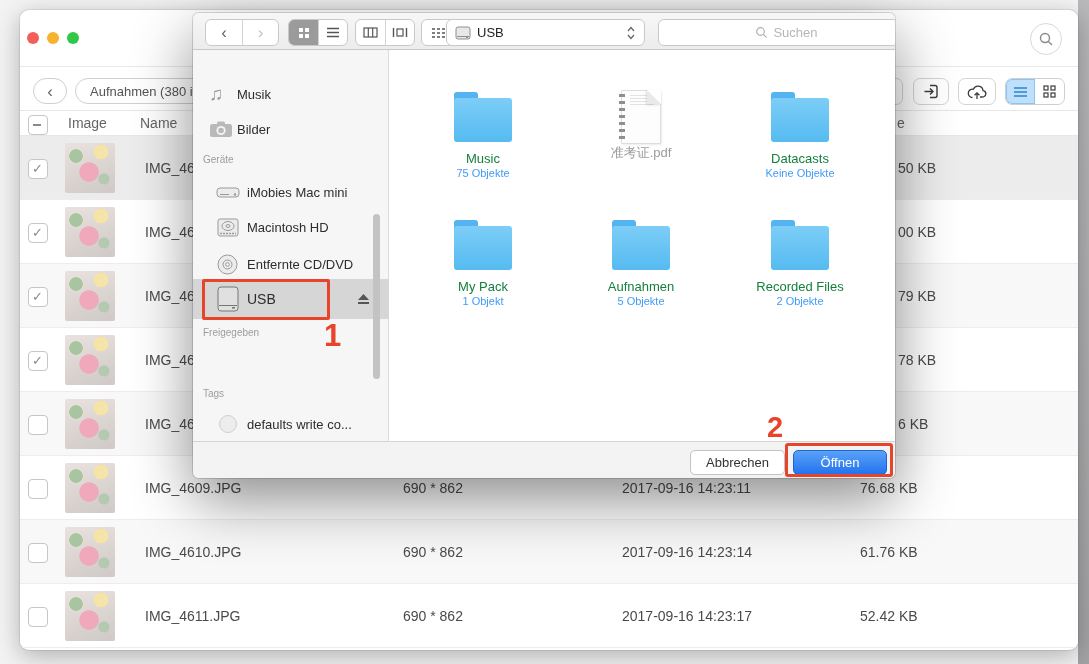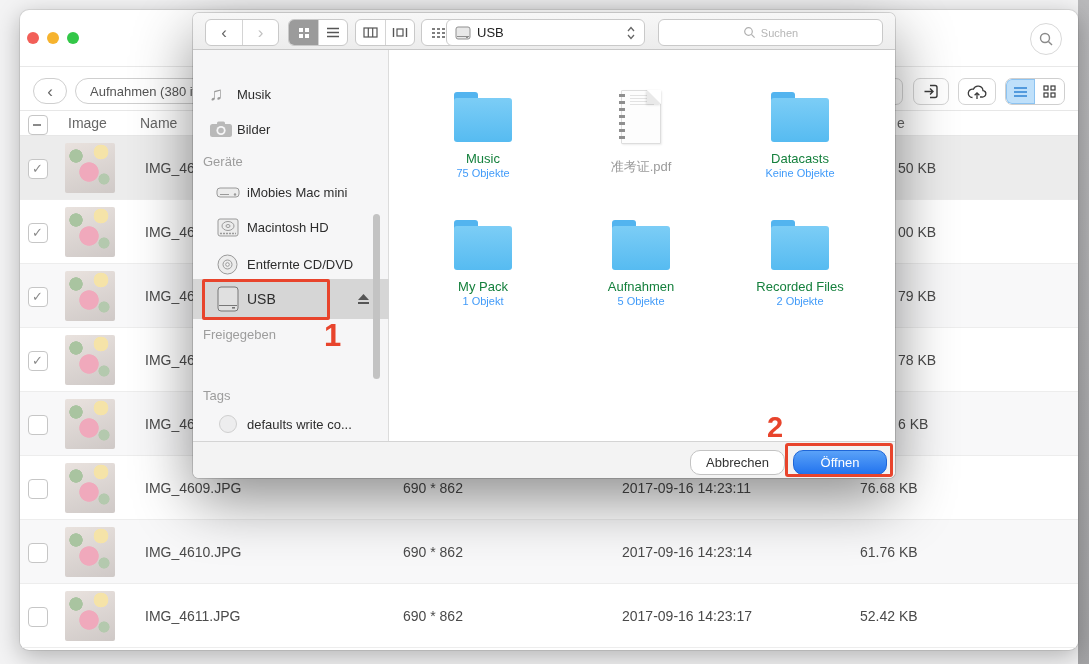--- a/index.html
+++ b/index.html
@@ -73,24 +73,24 @@
   #dialog{left:193px;top:13px;width:702px;height:465px;background:#fff;border-radius:6px;overflow:hidden;
     box-shadow:0 22px 60px rgba(0,0,0,.45), 0 0 0 1px rgba(0,0,0,.14);}
   .dlg-toolbar{left:0;top:0;width:702px;height:37px;background:linear-gradient(180deg,#f7f7f7,#ececec);border-bottom:1px solid #c8c8c8;}
   .grp{position:absolute;top:6px;height:25px;border:1px solid #c9c9c9;border-radius:6px;background:#fff;display:flex;overflow:hidden;}
   .grp .g{display:flex;align-items:center;justify-content:center;height:100%;}
   .grp .g + .g{border-left:1px solid #d4d4d4;}
   .g.selgray{background:#9b9b9b;}
   .dlg-select{position:absolute;left:253px;top:6px;width:197px;height:25px;border:1px solid #c9c9c9;border-radius:6px;
     background:#fff;display:flex;align-items:center;font-size:13px;color:#222;}
   .dlg-search{position:absolute;left:465px;top:6px;width:223px;height:25px;border:1px solid #c9c9c9;border-radius:6px;
-    background:#fff;display:flex;align-items:center;justify-content:center;gap:5px;font-size:11px;color:#b6b6b6;}
+    background:#fff;display:flex;align-items:center;justify-content:center;gap:5px;font-size:13px;color:#b6b6b6;padding-left:16px;}
 
   .dlg-sidebar{left:0;top:37px;width:196px;height:391px;background:#f6f6f7;border-right:1px solid #dcdcdc;}
-  .sb-hdr{position:absolute;left:10px;font-size:13px;color:#9d9d9d;}
+  .sb-hdr{position:absolute;left:10px;font-size:10px;color:#9d9d9d;}
   .sb-item{position:absolute;left:0;width:196px;height:30px;display:flex;align-items:center;font-size:13px;color:#2d2d2d;}
   .sb-ico{position:absolute;display:flex;align-items:center;justify-content:center;}
   .sb-label{position:absolute;white-space:nowrap;}
   .usb-sel{left:0;width:196px;top:229px;height:40px;background:#d6d6d6;}
   .redbox1{left:9px;top:229px;width:128px;height:41px;border:3px solid #e8442c;border-radius:2px;z-index:5;}
   .sb-scroll{left:180px;top:164px;width:7px;height:165px;border-radius:4px;background:#c3c3c3;}
   .tagdot{width:16px;height:16px;border-radius:50%;}
   .annot{color:#e8442c;font-weight:700;z-index:9;}
 
   .dlg-files{left:196px;top:37px;width:506px;height:391px;background:#fff;}
@@ -104,21 +104,21 @@
     box-shadow:1px 1px 2px rgba(0,0,0,.08);}
   .pdfpage .fold{position:absolute;right:-1px;top:-1px;width:0;height:0;border-left:14px solid #e9e9e9;border-top:14px solid #fff;
     filter:drop-shadow(-1px 1px 1px rgba(0,0,0,.12));}
   .pdfpage .spiral{position:absolute;left:-3px;top:3px;width:6px;height:46px;
     background:repeating-linear-gradient(180deg,#8f8f8f 0 3px,transparent 3px 7px);}
   .pdfpage .lines{position:absolute;left:8px;top:4px;width:24px;height:10px;
     background:repeating-linear-gradient(180deg,#e2e2e2 0 1px,transparent 1px 3px);}
   .flabel.dim{color:#9b9b9b;}
 
   .dlg-footer{left:0;top:428px;width:702px;height:37px;background:#f3f3f3;border-top:1px solid #d4d4d4;}
-  .fbtn{position:absolute;top:8px;height:23px;border-radius:10px;font-size:13px;display:flex;align-items:center;justify-content:center;}
+  .fbtn{position:absolute;top:8px;height:23px;border-radius:5px;font-size:13px;display:flex;align-items:center;justify-content:center;}
   .fbtn.cancel{left:497px;width:93px;background:#fff;border:1px solid #c3c3c3;color:#333;}
   .fbtn.open{left:600px;width:92px;background:linear-gradient(180deg,#5aa2f8,#2273ee);border:1px solid #1e66d8;color:#fff;}
   .redbox2{left:592px;top:430px;width:108px;height:34px;border:3px solid #e8442c;border-radius:3px;z-index:8;}
 
   svg{display:block;}
 </style>
 </head>
 <body>
 
 <div class="abs desktop-strip"></div>
@@ -400,21 +400,21 @@
       <div class="folder"></div>
       <div class="flabel">Music</div>
       <div class="fcount">75 Objekte</div>
     </div>
     <div class="fitem" style="left:187px;top:40px">
       <div class="pdfpage">
         <span class="spiral"></span>
           <span class="lines"></span>
           <span class="fold"></span>
       </div>
-      <div class="flabel dim" style="margin-top:14px">准考证.pdf</div>
+      <div class="flabel dim" style="margin-top:0">准考证.pdf</div>
     </div>
     <div class="fitem" style="left:346px;top:40px">
       <div class="folder"></div>
       <div class="flabel">Datacasts</div>
       <div class="fcount">Keine Objekte</div>
     </div>
     <div class="fitem" style="left:29px;top:168px">
       <div class="folder"></div>
       <div class="flabel">My Pack</div>
       <div class="fcount">1 Objekt</div>

